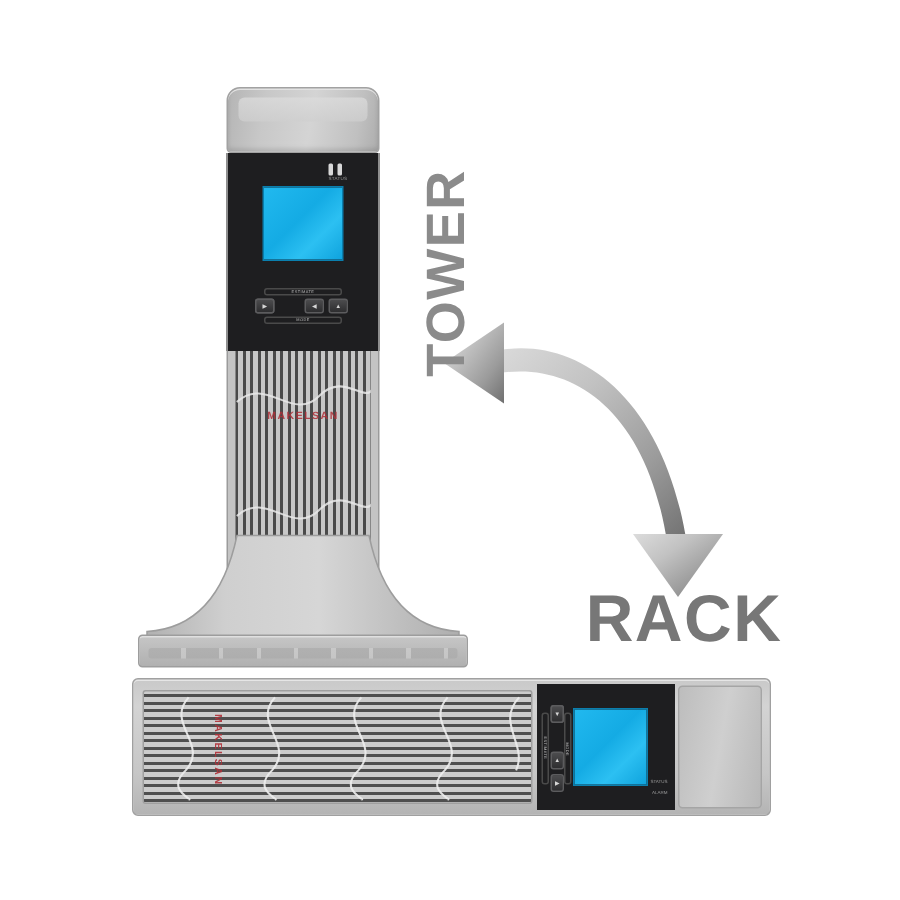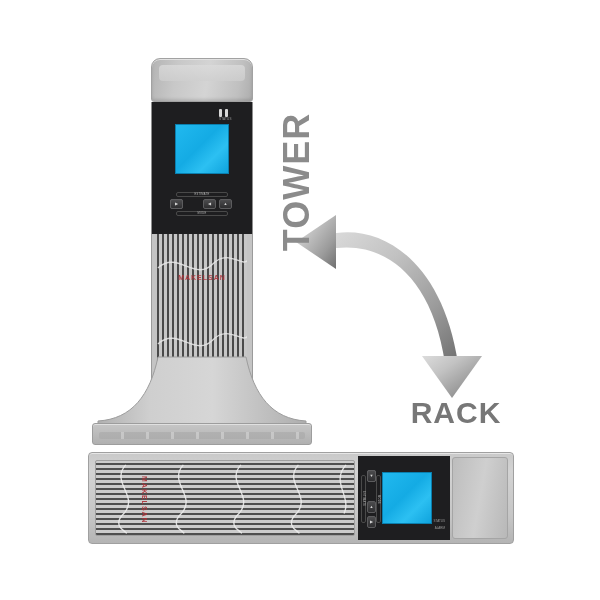--- a/index.html
+++ b/index.html
@@ -184,21 +184,21 @@
   #arrow-svg{position:absolute;left:292px;top:188px;width:210px;height:215px;}
   #label-tower{
     position:absolute;left:232px;top:162px;width:130px;height:40px;
     transform:rotate(-90deg);transform-origin:center center;
     display:flex;align-items:center;justify-content:center;
     font-size:36px;font-weight:bold;color:#8b8b8b;letter-spacing:1px;
   }
   #label-rack{
     position:absolute;left:396px;top:392px;width:120px;height:42px;
     display:flex;align-items:center;justify-content:center;
-    font-size:30px;font-weight:bold;color:#777777;letter-spacing:1px;
+    font-size:44px;font-weight:bold;color:#777777;letter-spacing:1px;
   }
 </style>
 </head>
 <body>
 
 <div id="stage">
 
   <div id="tower">
 
     <div id="tower-cap"></div>

